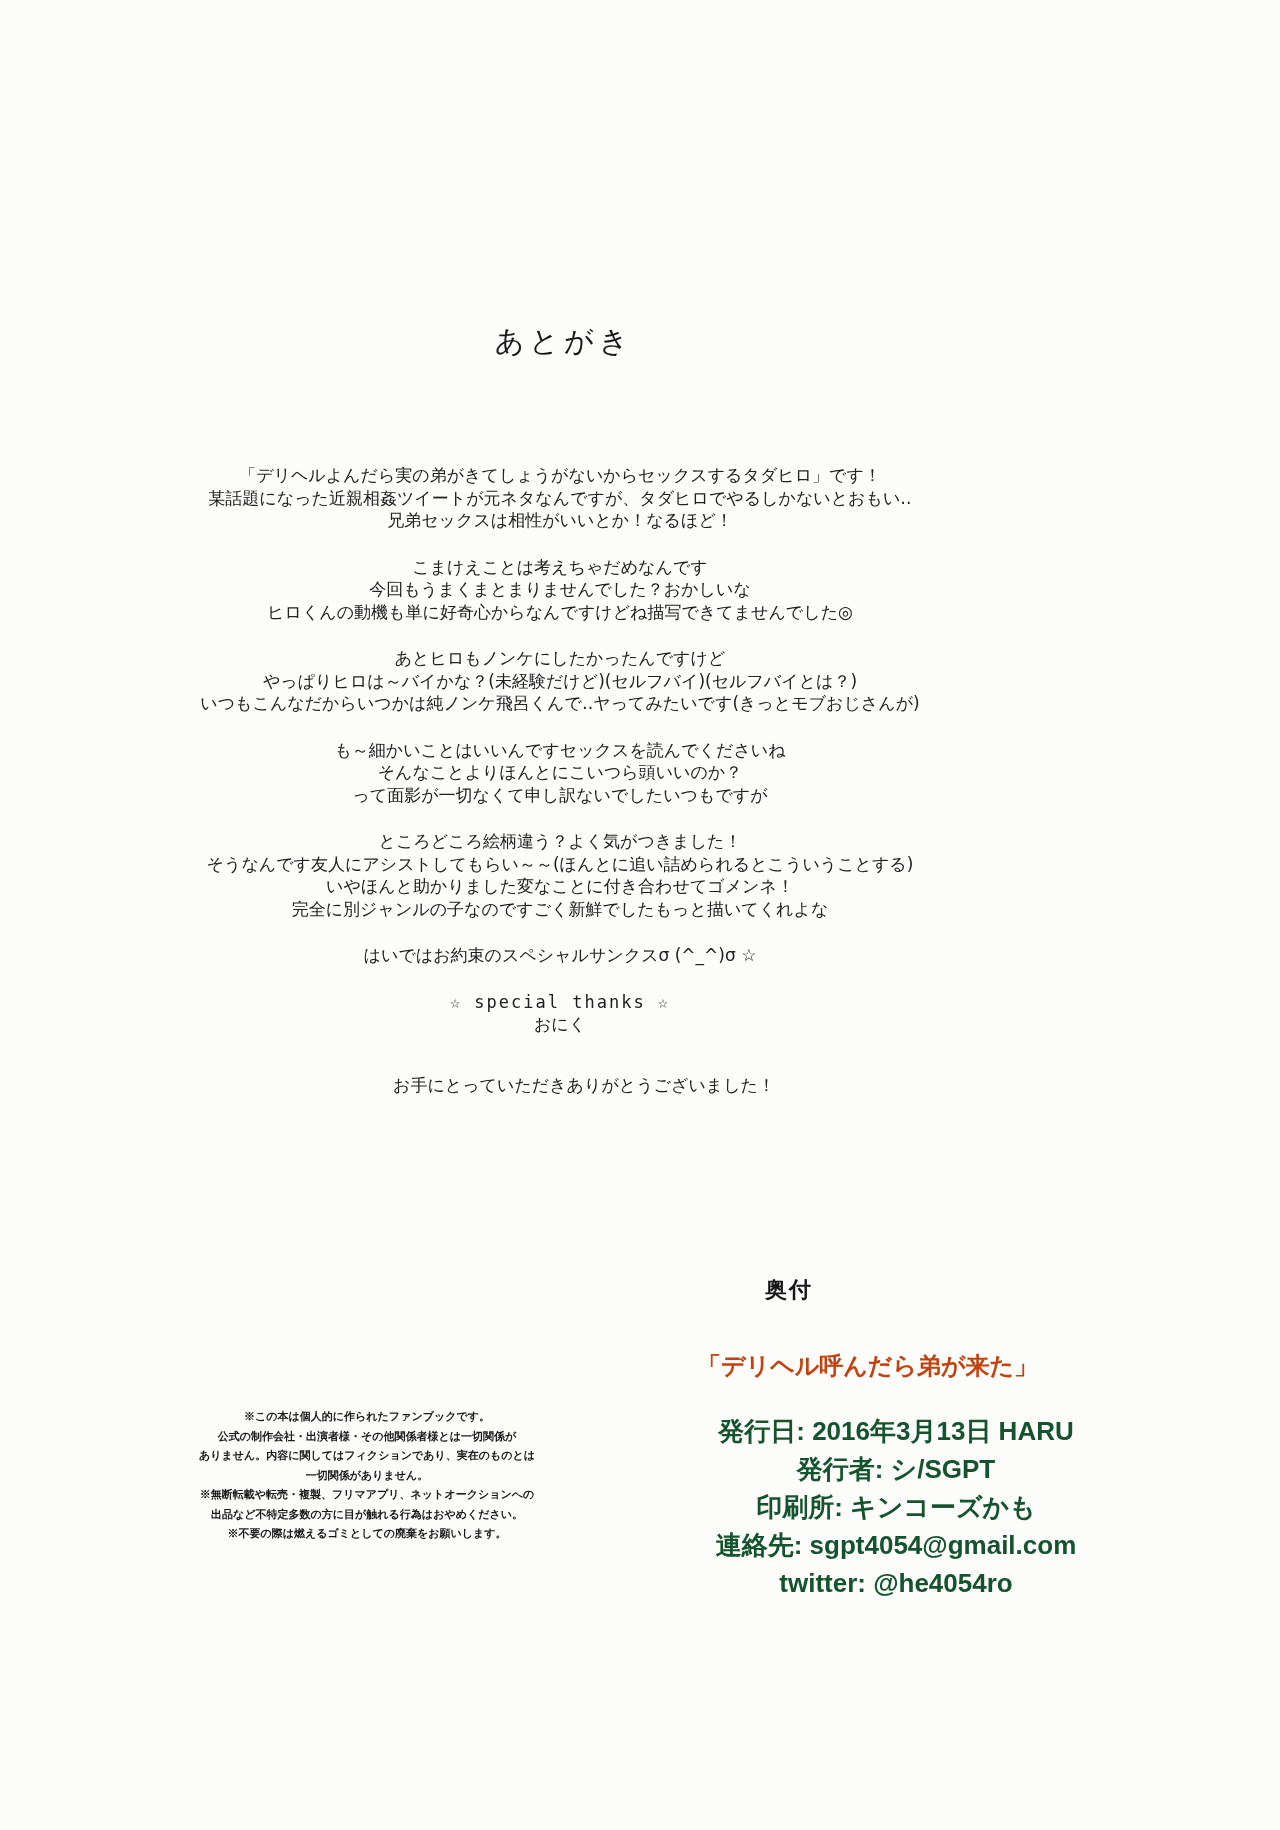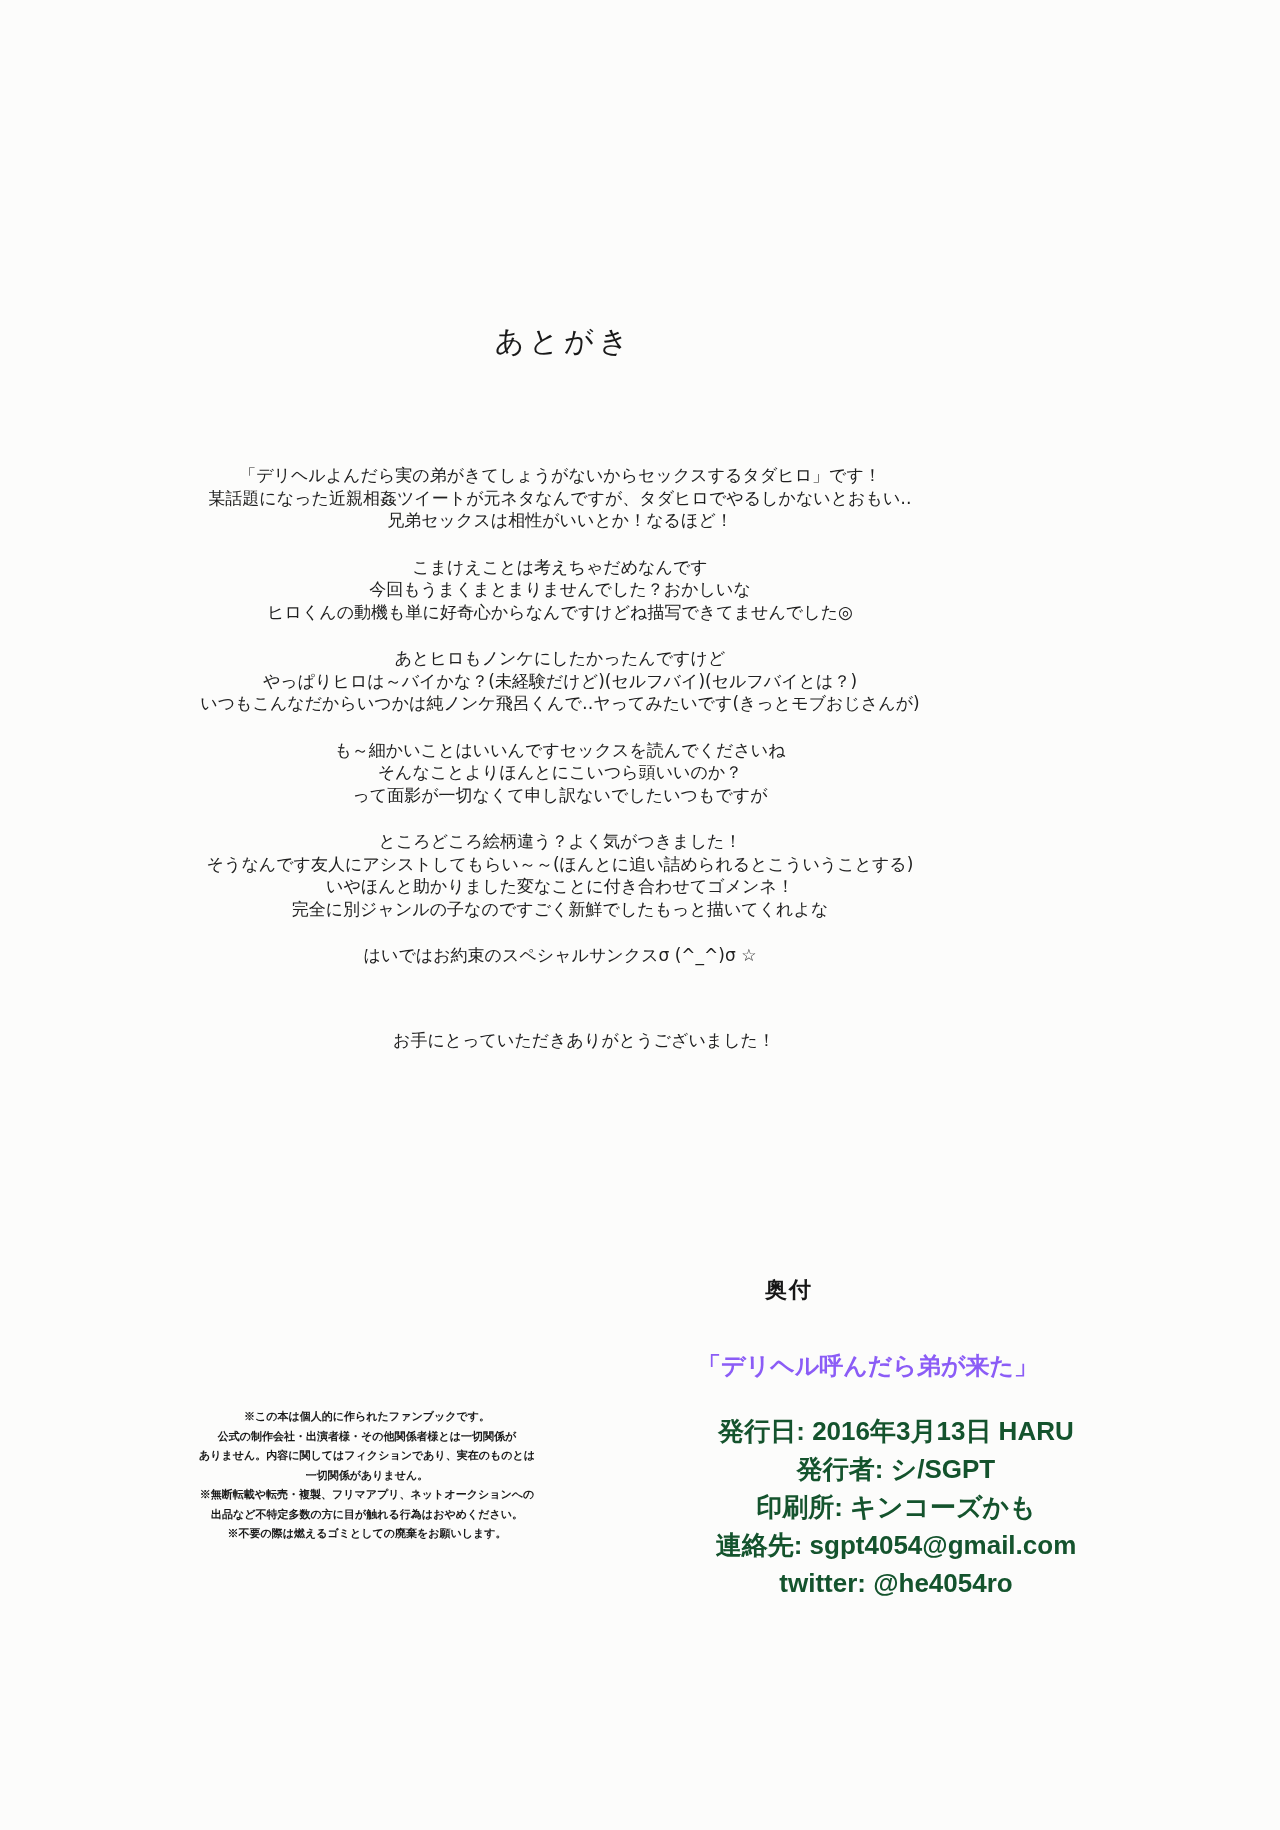--- a/index.html
+++ b/index.html
@@ -41,21 +41,21 @@
     top:464px;
     width:100%;
   }
   .block{
     margin:0 0 24px 0;
     font-size:17px;
     line-height:22.5px;
     color:#202020;
   }
   .block .line{display:block;}
-  .gap-lg{margin-top:62px;padding-left:48px;}
+  .gap-lg{margin-top:38px;padding-left:48px;}
   .mono-line{
     font-family:"DejaVu Sans Mono", monospace;
     letter-spacing:2px;
   }
   
   .colophon-header{
     position:absolute;
     left:733px;
     top:1275px;
     font-size:22px;
@@ -64,21 +64,21 @@
     color:#161616;
     margin-left:32px;
   }
   .book-title{
     position:absolute;
     left:697px;
     top:1350px;
     font-family:"Liberation Serif","DejaVu Serif",serif;
     font-size:24px;
     font-weight:600;
-    color:#8b5cf6;
+    color:#c2410c;
   }
   .disclaimer{
     position:absolute;
     left:147px;
     top:1407px;
     width:440px;
     font-family:"Liberation Serif","DejaVu Serif",serif;
     font-size:11px;
     font-weight:700;
     line-height:19.5px;
@@ -138,20 +138,24 @@
         <span class="line">ところどころ絵柄違う？よく気がつきました！</span>
         <span class="line">そうなんです友人にアシストしてもらい～～(ほんとに追い詰められるとこういうことする)</span>
         <span class="line">いやほんと助かりました変なことに付き合わせてゴメンネ！</span>
         <span class="line">完全に別ジャンルの子なのですごく新鮮でしたもっと描いてくれよな</span>
       </p>
 
       <p class="block">
         <span class="line">はいではお約束のスペシャルサンクスσ (^_^)σ ☆</span>
       </p>
 
+      <p class="block">
+        <span class="line mono-line">☆ special thanks ☆</span>
+        <span class="line">おにく</span>
+      </p>
 
       <p class="block gap-lg">
         <span class="line">お手にとっていただきありがとうございました！</span>
       </p>
 
     </div>
   </div>
 
   <div class="colophon-header">奥付</div>
 

